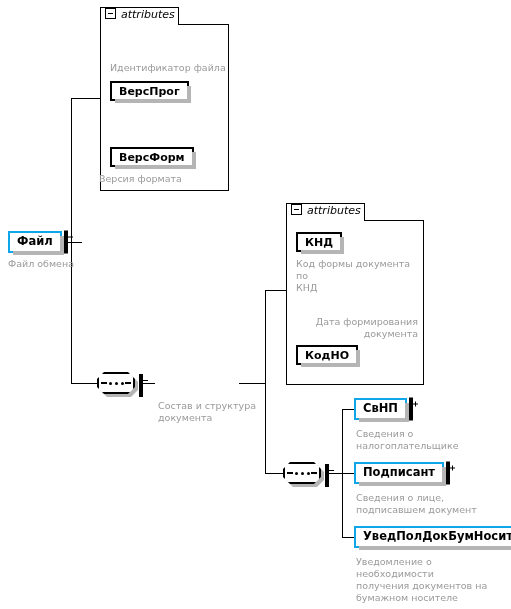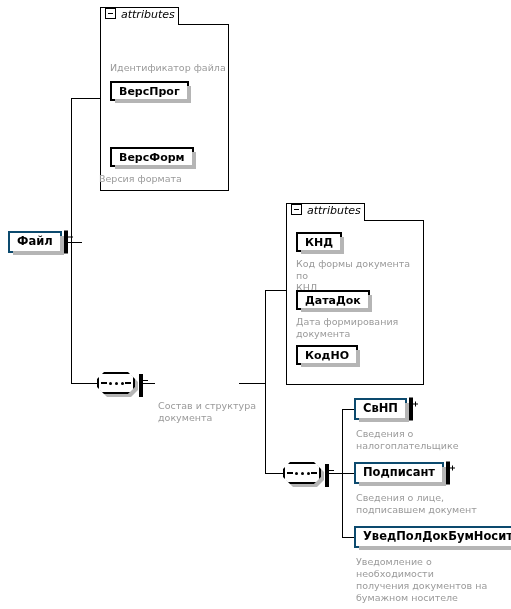--- a/index.html
+++ b/index.html
@@ -94,21 +94,21 @@
     width: 1px;
     height: 5px;
     background: #000;
   }
 
   
   .node {
     position: absolute;
     height: 22px;
     box-sizing: border-box;
-    border: 2px solid #0c4a6e;
+    border: 2px solid #0ea5e9;
     background: #ffffff;
     display: flex;
     align-items: center;
     z-index: 4;
   }
   .node .name {
     font-size: 11.5px;
     font-weight: bold;
     color: #000;
     white-space: nowrap;
@@ -258,20 +258,21 @@
   <div class="desc" style="left:99px; top:173px; width:112px;">Версия формата</div>
 
   <div class="node" style="left:8px; top:231px;">
     <span class="shadow" style="width:100%"></span>
     <span class="shadow-r"></span>
     <span class="name">Файл</span>
     <span class="tog-wrap">
       <span class="toggle"></span>
     </span>
   </div>
+  <div class="desc" style="left:8px; top:258px; width:110px;">Файл обмена</div>
 
   <div class="ln h" style="left:68px; top:242px; width:14px;"></div>
   <div class="ln v" style="left:71px; top:98px; height:285px;"></div>
 
   <div class="ln h" style="left:71px; top:98px; width:30px;"></div>
 
   <div class="ln h" style="left:71px; top:383px; width:26px;"></div>
 
   <div class="seq" style="left:97px; top:372px;">
     <span class="octshadow"></span>
@@ -310,26 +311,21 @@
   </div>
 
   <div class="node attr" style="left:296px; top:232px;">
     <span class="shadow" style="width:100%"></span>
     <span class="shadow-r"></span>
     <span class="name">КНД</span>
   </div>
   <div class="desc" style="left:296px; top:258px; width:126px;">Код формы документа по
 КНД</div>
 
-  <div class="node attr" style="left:296px; top:290px;">
-    <span class="shadow" style="width:100%"></span>
-    <span class="shadow-r"></span>
-    <span class="name">ДатаДок</span>
-  </div>
-  <div class="desc" style="left:296px; top:316px; width:122px;">Дата формирования
+  <div class="desc" style="left:296px; top:316px; width:122px;text-align:right;">Дата формирования
 документа</div>
 
   <div class="node attr" style="left:296px; top:345px;">
     <span class="shadow" style="width:100%"></span>
     <span class="shadow-r"></span>
     <span class="name">КодНО</span>
   </div>
 
   <div class="seq" style="left:283px; top:462px;">
     <span class="octshadow"></span>

